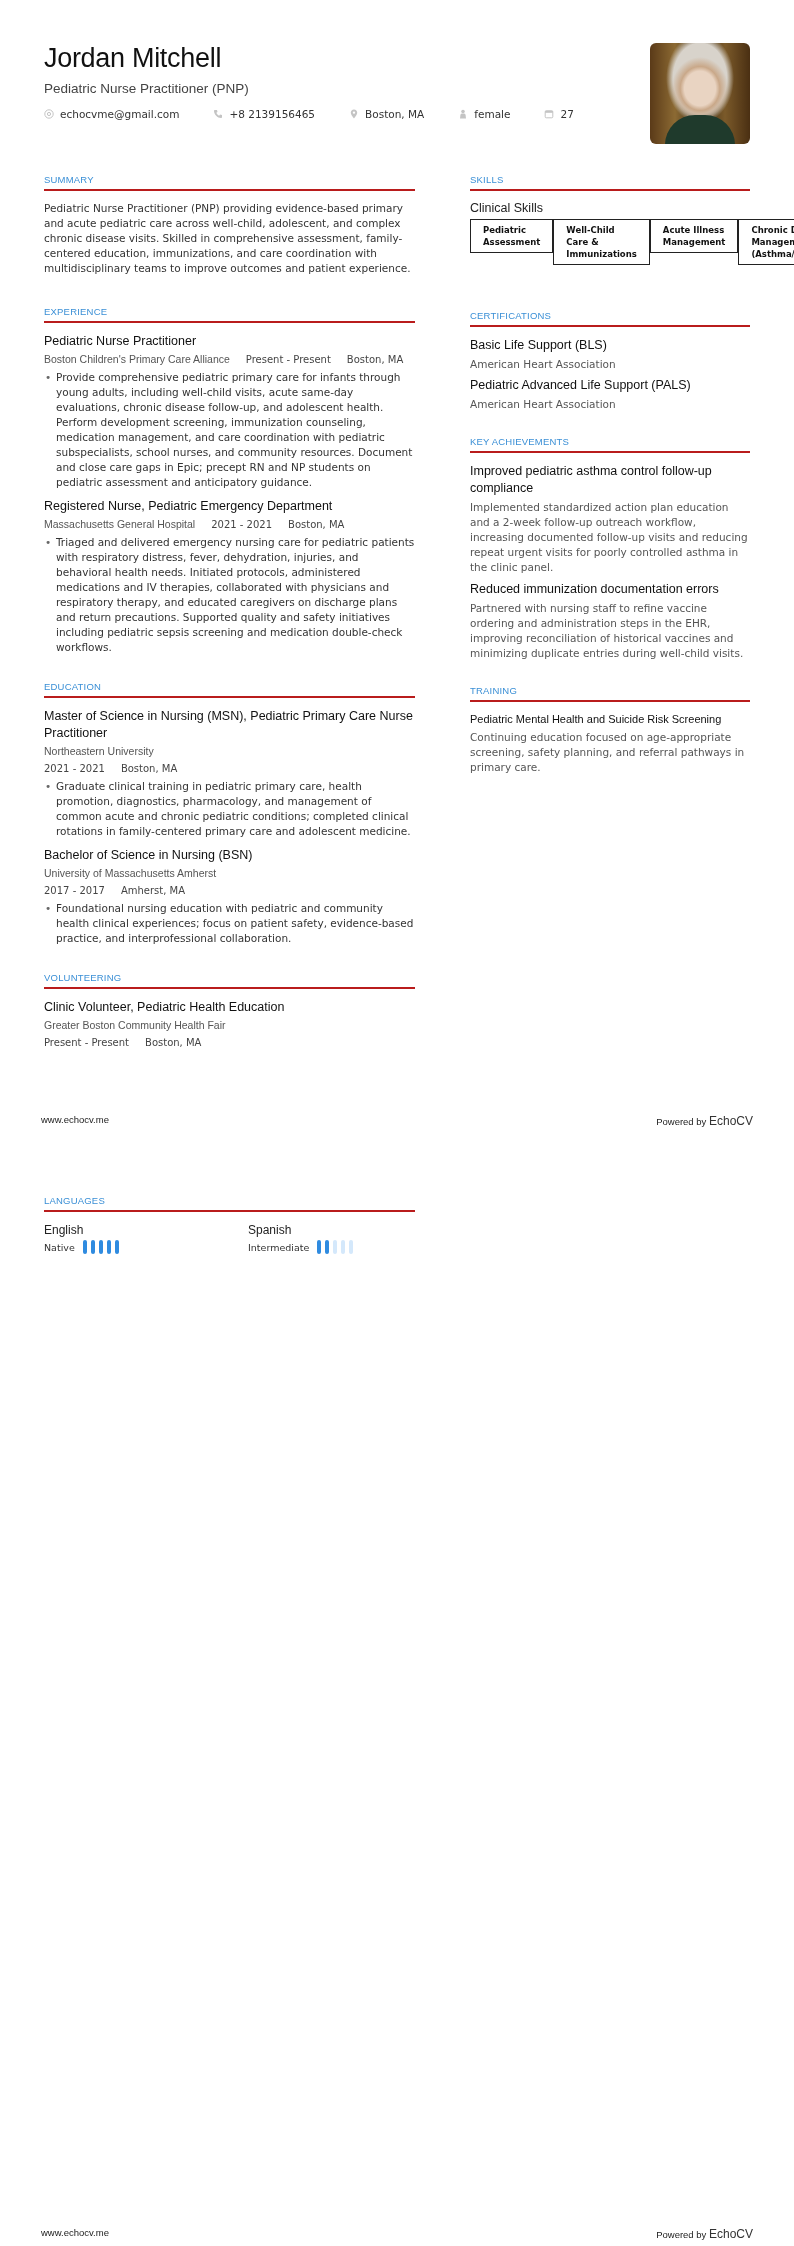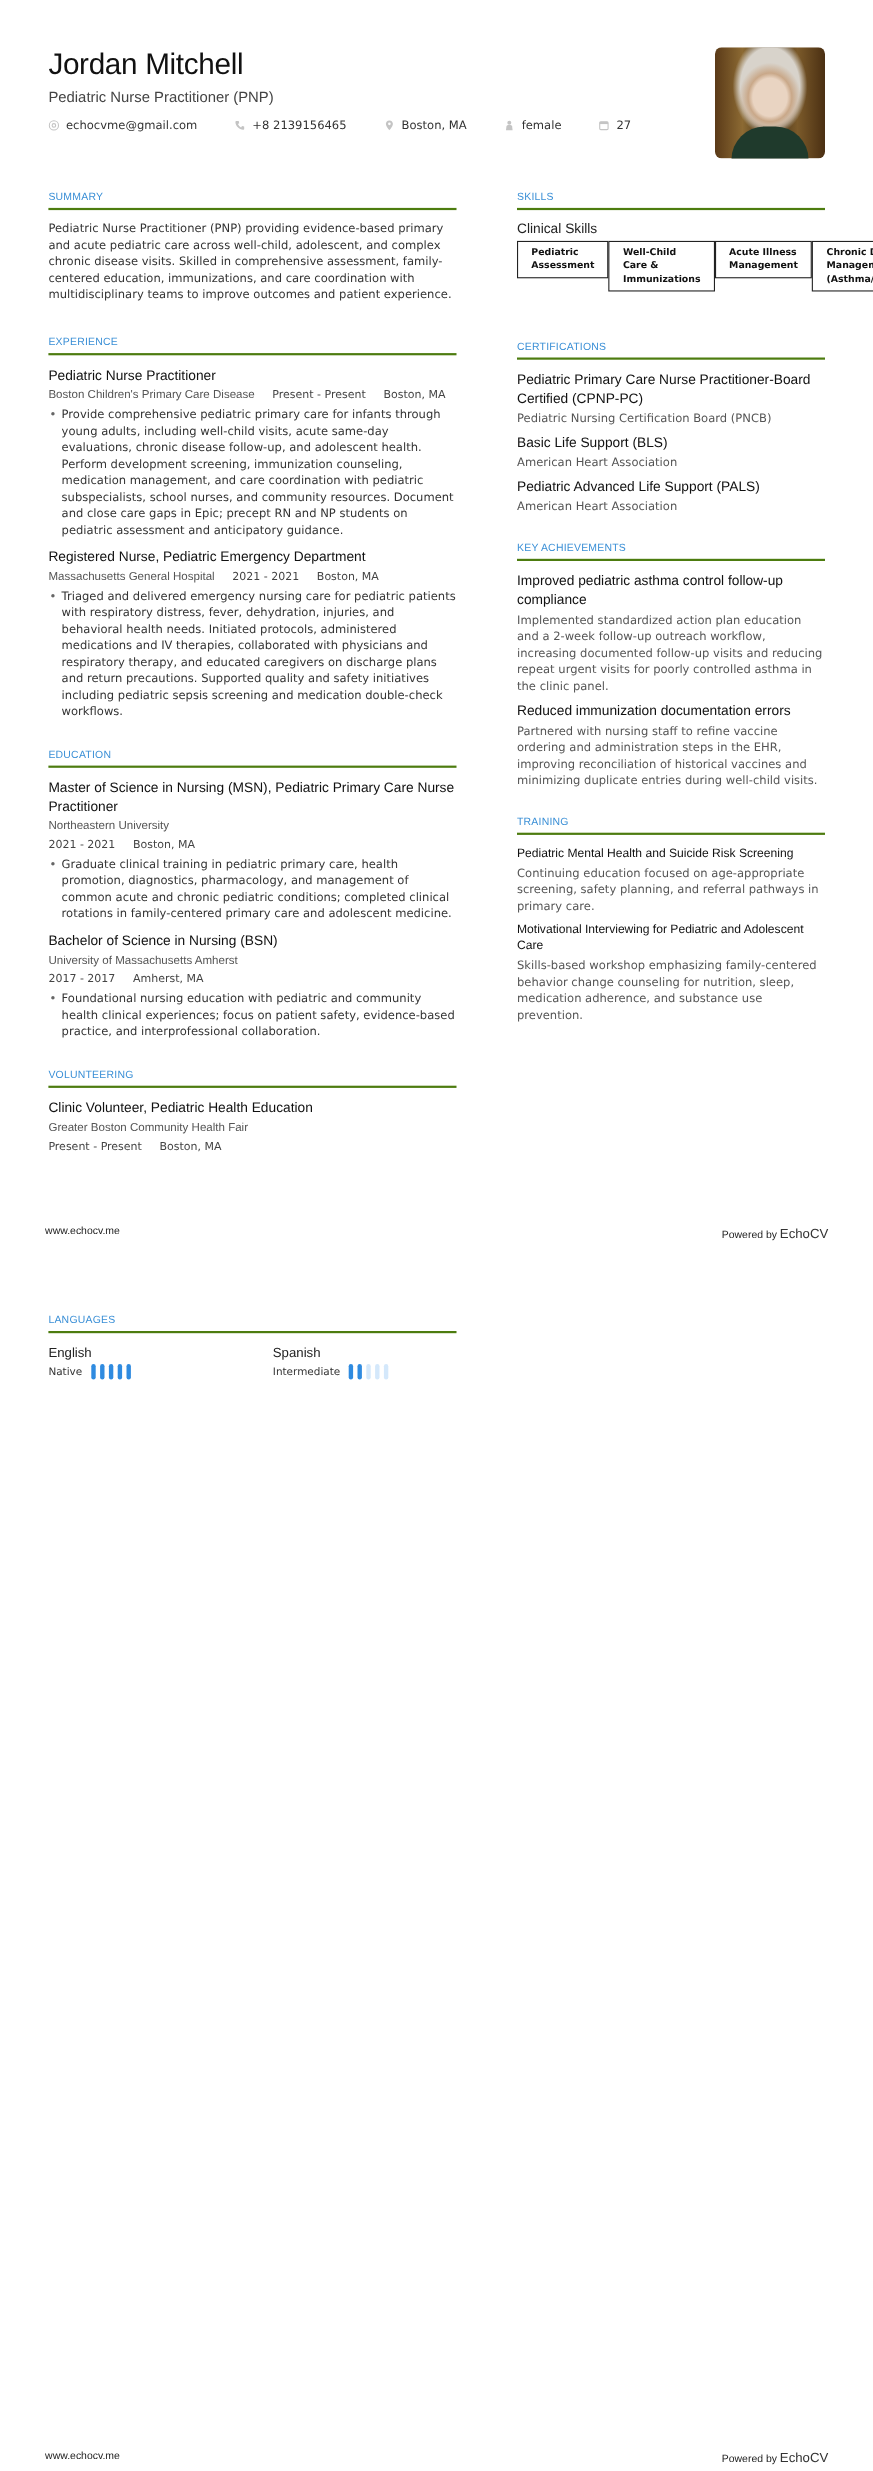--- a/index.html
+++ b/index.html
@@ -18,21 +18,21 @@
   .photo { position: absolute; left: 650px; top: 43px; width: 100px; height: 101px; border-radius: 6px; overflow: hidden;
            background: radial-gradient(ellipse at 50% 45%, #e9d4c2 0 22%, #c9a889 28%, transparent 40%),
                        radial-gradient(ellipse at 50% 35%, #d8d3cb 0 38%, transparent 48%),
                        linear-gradient(90deg, #5a3a18 0%, #8c6a33 25%, #3a2a14 50%, #7b5a2a 75%, #4a2f12 100%); }
   .photo .body { position: absolute; left: 15px; top: 72px; width: 70px; height: 40px; background: #1f3a2c; border-radius: 30px 30px 0 0; }
 
   
   .col { position: absolute; }
   .left { left: 44px; width: 371px; }
   .right { left: 470px; width: 280px; }
-  .section-h { font-family: "Liberation Sans", sans-serif; font-size: 9.5px; color: #3a8fd6; letter-spacing: 0.2px; padding-bottom: 4px; border-bottom: 2px solid #4d7c0f; margin-bottom: 10px; text-transform: uppercase; }
+  .section-h { font-family: "Liberation Sans", sans-serif; font-size: 9.5px; color: #3a8fd6; letter-spacing: 0.2px; padding-bottom: 4px; border-bottom: 2px solid #b91c1c; margin-bottom: 10px; text-transform: uppercase; }
   .body-text { font-size: 10.5px; line-height: 15px; color: #333; }
   .item-title { font-family: "Liberation Sans", sans-serif; font-size: 12.5px; color: #111; line-height: 17px; }
   .meta-row { display: flex; align-items: baseline; font-size: 10px; color: #555; margin-top: 2px; line-height: 15px; }
   .meta-row .org { font-family: "Liberation Sans", sans-serif; font-size: 10.5px; color: #555; margin-right: 16px; }
   .meta-row .dates { margin-right: 16px; font-size: 10px; color: #444; }
   .meta-row .loc { font-size: 10px; color: #444; }
   .bullets { list-style: none; margin-top: 3px; }
   .bullets li { position: relative; padding-left: 12px; font-size: 10.5px; line-height: 15px; color: #333; }
   .bullets li::before { content: "•"; position: absolute; left: 1px; top: 0; color: #666; }
   .block { margin-bottom: 8px; }
@@ -124,21 +124,21 @@
     <section style="margin-bottom:30px;">
       <div class="section-h">SUMMARY</div>
       <p class="body-text">Pediatric Nurse Practitioner (PNP) providing evidence-based primary and acute pediatric care across well-child, adolescent, and complex chronic disease visits. Skilled in comprehensive assessment, family-centered education, immunizations, and care coordination with multidisciplinary teams to improve outcomes and patient experience.</p>
     </section>
 
     <section style="margin-bottom:26px;">
       <div class="section-h">EXPERIENCE</div>
       <div class="block">
         <div class="item-title">Pediatric Nurse Practitioner</div>
         <div class="meta-row">
-          <span class="org">Boston Children's Primary Care Disease</span>
+          <span class="org">Boston Children's Primary Care Alliance</span>
           <span class="dates">Present - Present</span>
           <span class="loc">Boston, MA</span>
         </div>
         <ul class="bullets">
           <li>Provide comprehensive pediatric primary care for infants through young adults, including well-child visits, acute same-day evaluations, chronic disease follow-up, and adolescent health. Perform development screening, immunization counseling, medication management, and care coordination with pediatric subspecialists, school nurses, and community resources. Document and close care gaps in Epic; precept RN and NP students on pediatric assessment and anticipatory guidance.</li>
         </ul>
       </div>
       <div class="block">
         <div class="item-title">Registered Nurse, Pediatric Emergency Department</div>
         <div class="meta-row">
@@ -208,24 +208,20 @@
         <span class="tag">Acute Illness Management</span>
         <span class="tag">Chronic Disease Management (Asthma/Diabetes)</span>
         <span class="tag">Family Education &amp; Motivational Interviewing</span>
         <span class="tag">EHR Documentation (Heart)</span>
       </div>
     </section>
 
     <section style="margin-bottom:24px;">
       <div class="section-h">CERTIFICATIONS</div>
       <div>
-        <div class="cert-name">Pediatric Primary Care Nurse Practitioner-Board Certified (CPNP-PC)</div>
-        <div class="cert-issuer">Pediatric Nursing Certification Board (PNCB)</div>
-      </div>
-      <div>
         <div class="cert-name">Basic Life Support (BLS)</div>
         <div class="cert-issuer">American Heart Association</div>
       </div>
       <div>
         <div class="cert-name">Pediatric Advanced Life Support (PALS)</div>
         <div class="cert-issuer">American Heart Association</div>
       </div>
     </section>
 
     <section style="margin-bottom:24px;">
@@ -238,24 +234,20 @@
         <div class="ach-title">Reduced immunization documentation errors</div>
         <div class="ach-desc">Partnered with nursing staff to refine vaccine ordering and administration steps in the EHR, improving reconciliation of historical vaccines and minimizing duplicate entries during well-child visits.</div>
       </div>
     </section>
 
     <section>
       <div class="section-h">TRAINING</div>
       <div>
         <div class="tr-title">Pediatric Mental Health and Suicide Risk Screening</div>
         <div class="tr-desc">Continuing education focused on age-appropriate screening, safety planning, and referral pathways in primary care.</div>
-      </div>
-      <div>
-        <div class="tr-title">Motivational Interviewing for Pediatric and Adolescent Care</div>
-        <div class="tr-desc">Skills-based workshop emphasizing family-centered behavior change counseling for nutrition, sleep, medication adherence, and substance use prevention.</div>
       </div>
     </section>
   </div>
 
   <div class="footer" style="top:1114px;">
     <span>www.echocv.me</span>
     <span><span>Powered by</span> <span class="brand">EchoCV</span></span>
   </div>
 
   <div class="col left" style="top:1195px;">

